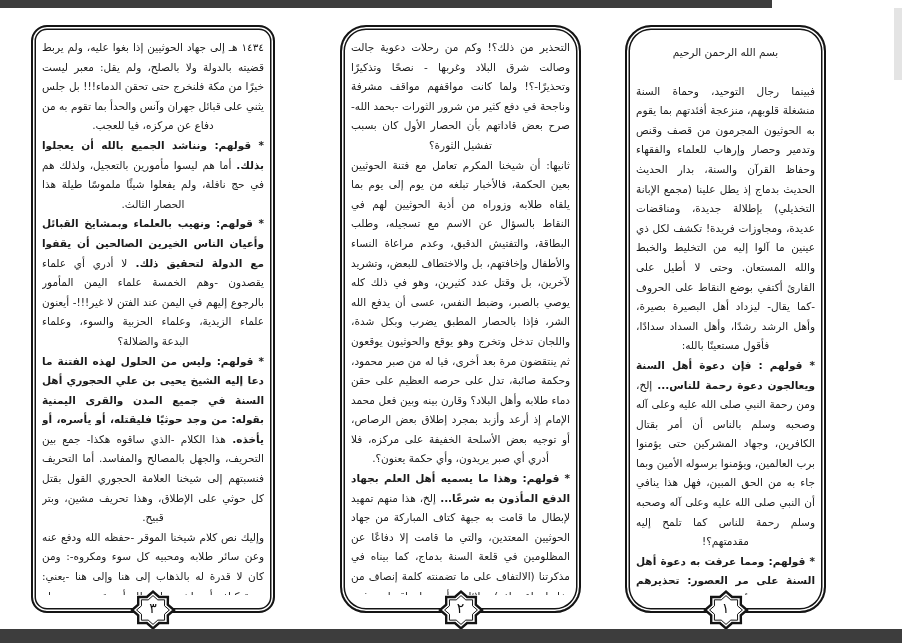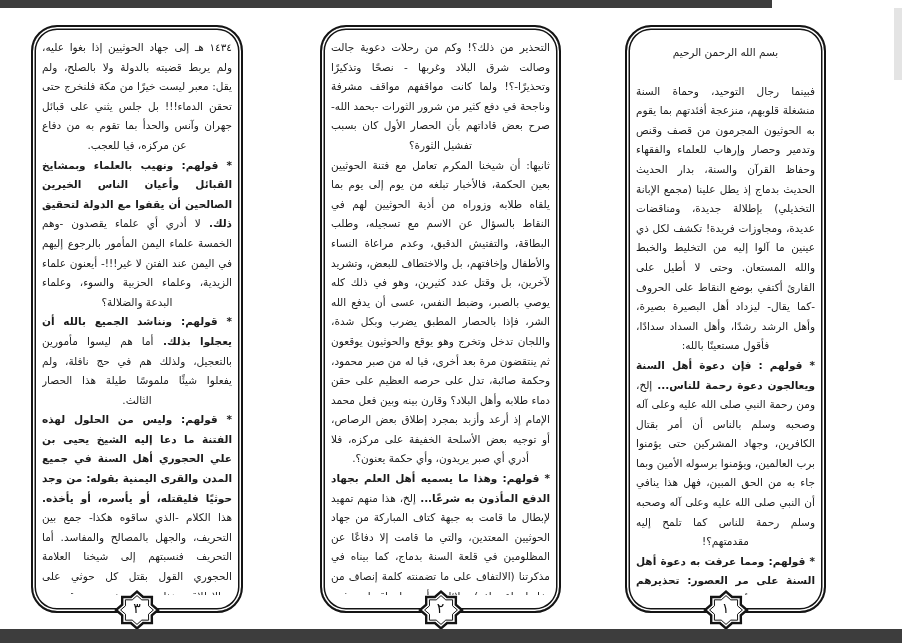--- a/index.html
+++ b/index.html
@@ -10,22 +10,22 @@
   }
   .bar-top{position:absolute;top:0;left:0;width:772px;height:8px;background:#3d3d3d;}
   .bar-bottom{position:absolute;bottom:0;left:0;width:902px;height:14px;background:#3d3d3d;}
   .edge-right{position:absolute;top:8px;right:0;width:8px;height:72px;background:#e4e4e4;}
   .frame{
     position:absolute;top:25px;height:588px;box-sizing:border-box;
     background:#fff;border:2px solid #141414;border-radius:26px;
     box-shadow:inset 0 0 0 1.5px #ffffff, inset 0 0 0 3px #141414;
   }
   .f-right{left:625px;width:201px;}
-  .f-middle{left:320px;width:241px;}
-  .f-left{left:31px;width:212px;}
+  .f-middle{left:340px;width:241px;}
+  .f-left{left:31px;width:244px;border-radius:16px;}
   .ptext{
     position:absolute;top:11px;right:9px;left:9px;bottom:16px;overflow:hidden;
     direction:rtl;font-size:10.5px;line-height:19.6px;color:#1b1b1b;
   }
   .block{text-align:justify;text-align-last:center;}
   .block.center{text-align:center;text-align-last:center;margin:5px 0 19px 0;}
   .bold{font-weight:bold;}
   .star{position:absolute;left:50%;bottom:-21px;transform:translateX(-50%);width:48px;height:44px;}
   .star svg{display:block;}
   .star .num{
@@ -67,22 +67,22 @@
       <polygon points="45,22 38.8,27.4 38.9,35.1 30.1,35 24,40.5 17.9,35 9.2,35.1 9.2,27.4 3,22 9.2,16.6 9.2,8.9 17.9,9 24,3.5 30.1,9 38.9,8.9 38.8,16.6" fill="#ffffff" stroke="#141414" stroke-width="2.4"></polygon>
       <polygon points="40.4,22 35.5,26.2 35.6,32.2 28.8,32.1 24,36.4 19.2,32.1 12.4,32.2 12.5,26.2 7.6,22 12.5,17.8 12.4,11.8 19.2,11.9 24,7.6 28.8,11.9 35.6,11.8 35.5,17.8" fill="none" stroke="#141414" stroke-width="1"></polygon>
     </svg>
     <div class="num">٢</div>
   </div>
 </div>
 
 <div class="frame f-left">
   <div class="ptext">
       <div class="block"><span>١٤٣٤ هـ إلى جهاد الحوثيين إذا بغوا عليه، ولم يربط قضيته بالدولة ولا بالصلح، ولم يقل: معبر ليست خيرًا من مكة فلنخرج حتى تحقن الدماء!!! بل جلس يثني على قبائل جهران وآنس والحدأ بما تقوم به من دفاع عن مركزه، فيا للعجب.</span></div>
+      <div class="block"><span class="bold">* قولهم: ونناشد الجميع بالله أن يعجلوا بذلك. </span><span>أما هم ليسوا مأمورين بالتعجيل، ولذلك هم في حج نافلة، ولم يفعلوا شيئًا ملموسًا طيلة هذا الحصار الثالث.</span></div>
       <div class="block"><span class="bold">* قولهم: ونهيب بالعلماء وبمشايخ القبائل وأعيان الناس الخيرين الصالحين أن يقفوا مع الدولة لتحقيق ذلك. </span><span>لا أدري أي علماء يقصدون -وهم الخمسة علماء اليمن المأمور بالرجوع إليهم في اليمن عند الفتن لا غير!!!- أيعنون علماء الزيدية، وعلماء الحزبية والسوء، وعلماء البدعة والضلالة؟</span></div>
-      <div class="block"><span class="bold">* قولهم: ونناشد الجميع بالله أن يعجلوا بذلك. </span><span>أما هم ليسوا مأمورين بالتعجيل، ولذلك هم في حج نافلة، ولم يفعلوا شيئًا ملموسًا طيلة هذا الحصار الثالث.</span></div>
       <div class="block"><span class="bold">* قولهم: وليس من الحلول لهذه الفتنة ما دعا إليه الشيخ يحيى بن علي الحجوري أهل السنة في جميع المدن والقرى اليمنية بقوله: من وجد حوثيًا فليقتله، أو يأسره، أو يأخذه. </span><span>هذا الكلام -الذي ساقوه هكذا- جمع بين التحريف، والجهل بالمصالح والمفاسد. أما التحريف فنسبتهم إلى شيخنا العلامة الحجوري القول بقتل كل حوثي على الإطلاق، وهذا تحريف مشين، وبتر قبيح.</span></div>
       <div class="block"><span>وإليك نص كلام شيخنا الموقر -حفظه الله ودفع عنه وعن سائر طلابه ومحبيه كل سوء ومكروه-: ومن كان لا قدرة له بالذهاب إلى هنا وإلى هنا -يعني: جبهة كتاف أو حاشد- واستطاع أن يقوم بمجهود له في بلده من القيام في وجه الرافضة هناك أعني: من أسر أو قتل بعض رؤوسهم الذين يقومون بالفتنة في دماج، فإنهم قد استباحوا دماء أهل دماج، فينبغي أن تستباح دماؤهم في كل بلد. اهـ. وأما الجهل بالمصالح والمفاسد - وهو الذي أودى بهم في كثير من المهالك- فقد ظهر لكل بصير منصف المصالح التي جُلبت، والمفاسد التي دُفعت - بحمد الله ومنته- بعد فتوى شيخنا المكرم، وهذا على التسليم بأن بعض رؤوسهم قد قتل، فكيف ولا برهان على ذلك فلا داعي للتلبيس والدس على الناس.</span></div>
     </div>
   <div class="star">
     <svg width="48" height="44" viewBox="0 0 48 44">
       <polygon points="45,22 38.8,27.4 38.9,35.1 30.1,35 24,40.5 17.9,35 9.2,35.1 9.2,27.4 3,22 9.2,16.6 9.2,8.9 17.9,9 24,3.5 30.1,9 38.9,8.9 38.8,16.6" fill="#ffffff" stroke="#141414" stroke-width="2.4"></polygon>
       <polygon points="40.4,22 35.5,26.2 35.6,32.2 28.8,32.1 24,36.4 19.2,32.1 12.4,32.2 12.5,26.2 7.6,22 12.5,17.8 12.4,11.8 19.2,11.9 24,7.6 28.8,11.9 35.6,11.8 35.5,17.8" fill="none" stroke="#141414" stroke-width="1"></polygon>
     </svg>
     <div class="num">٣</div>
   </div>

